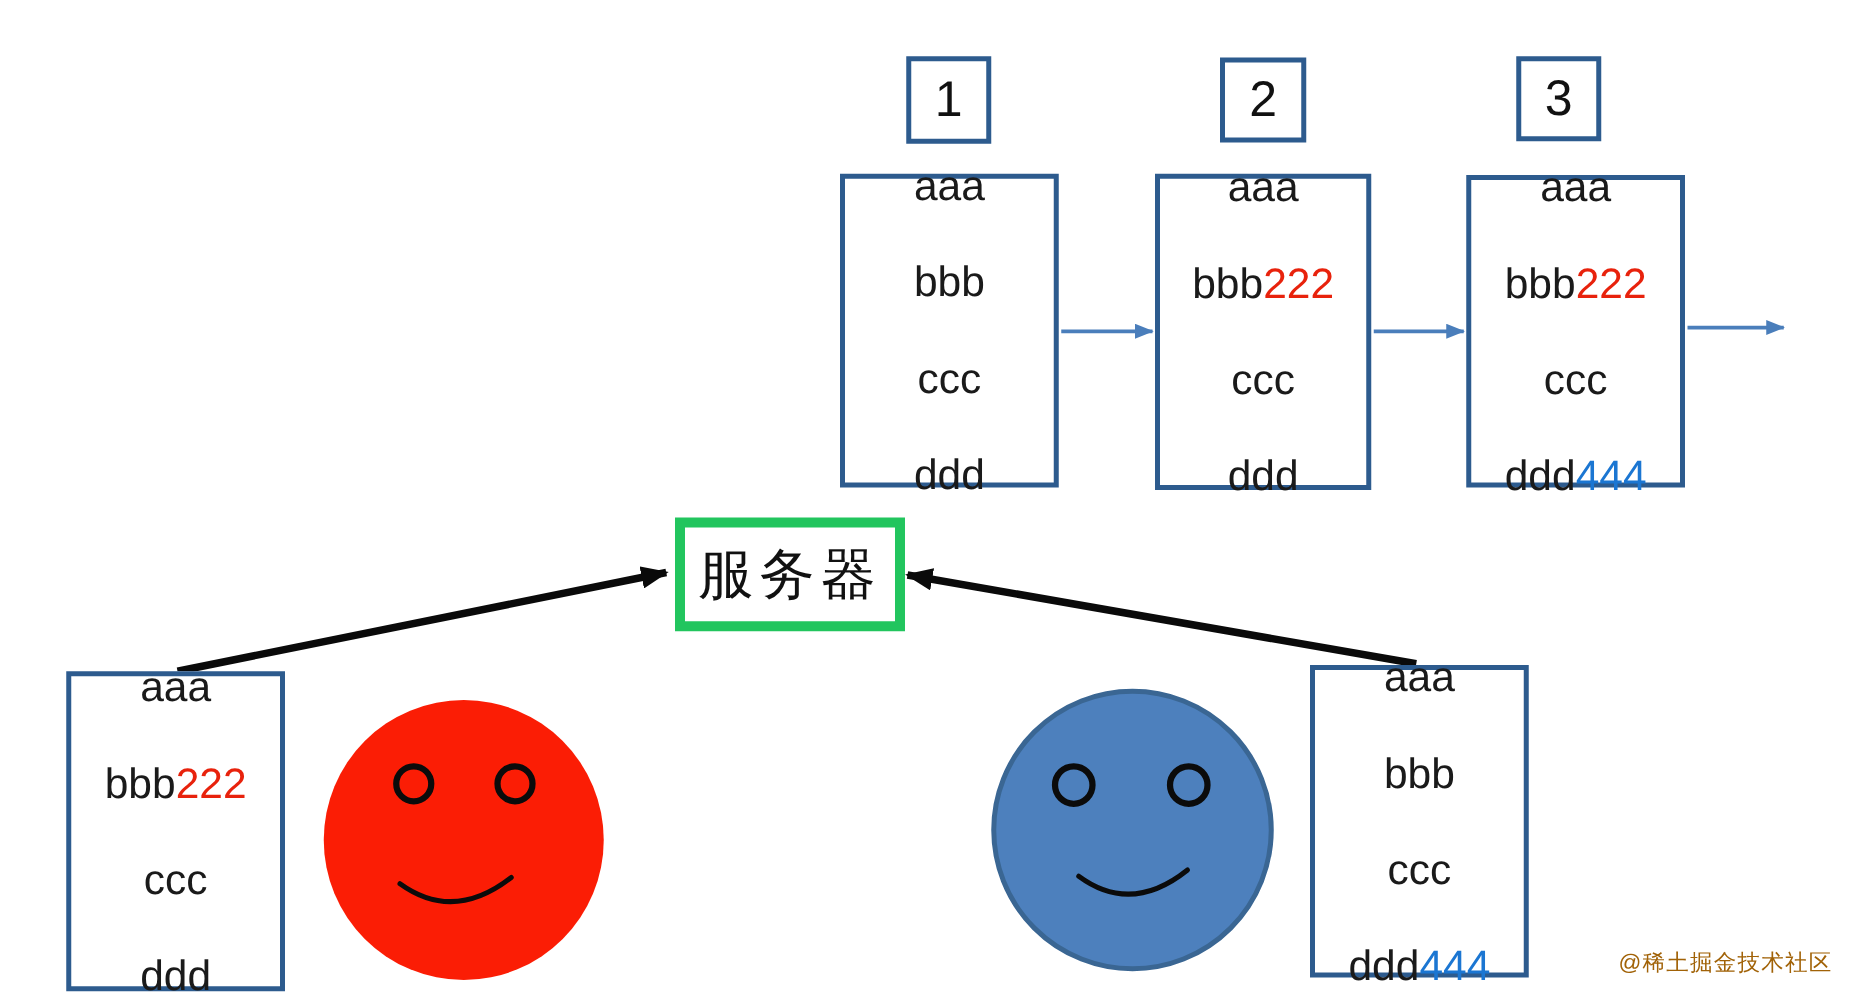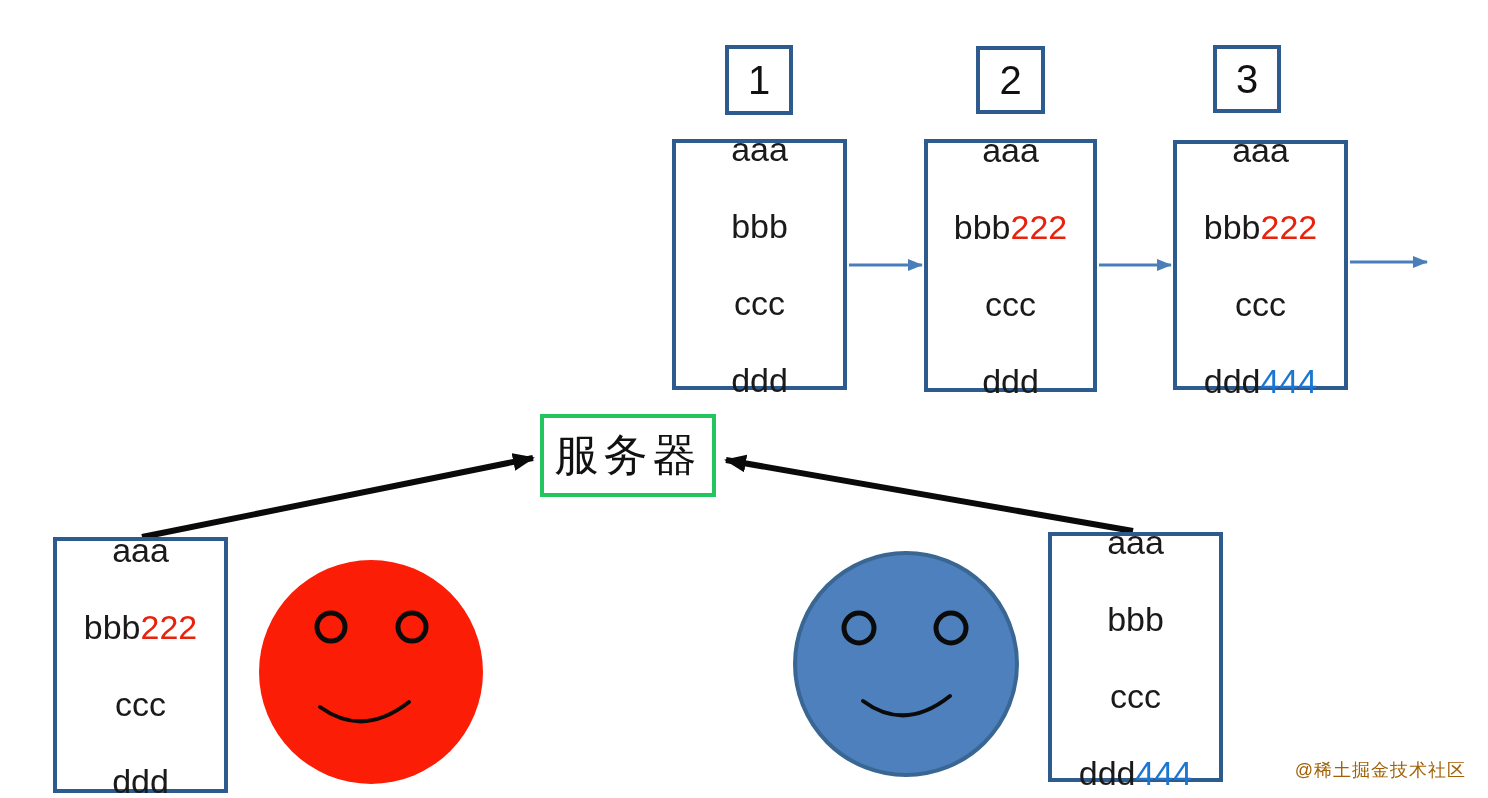--- a/index.html
+++ b/index.html
@@ -54,21 +54,21 @@
     color: #1a1a1a;
     white-space: nowrap;
   }
   .suffix { }
 
   
   .server {
     position: absolute;
     left: 540px; top: 414px;
     width: 168px; height: 75px;
-    border: 4px solid #22c55e;
+    border: 8px solid #22c55e;
     background: #ffffff;
     display: flex;
     align-items: center;
     justify-content: center;
     font-family: "Liberation Serif", "DejaVu Serif", serif;
     font-size: 44px;
     letter-spacing: 5px;
     color: #111111;
   }
 

